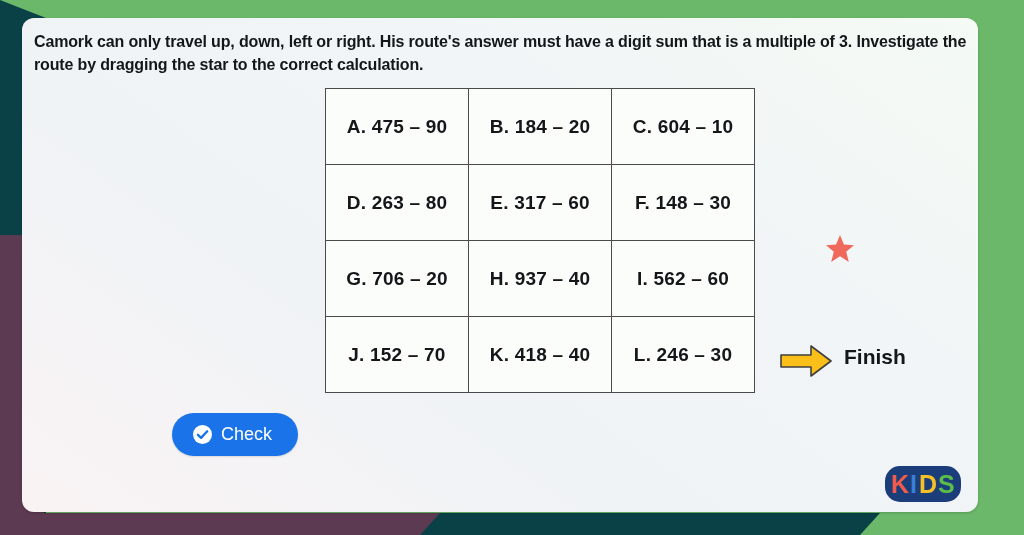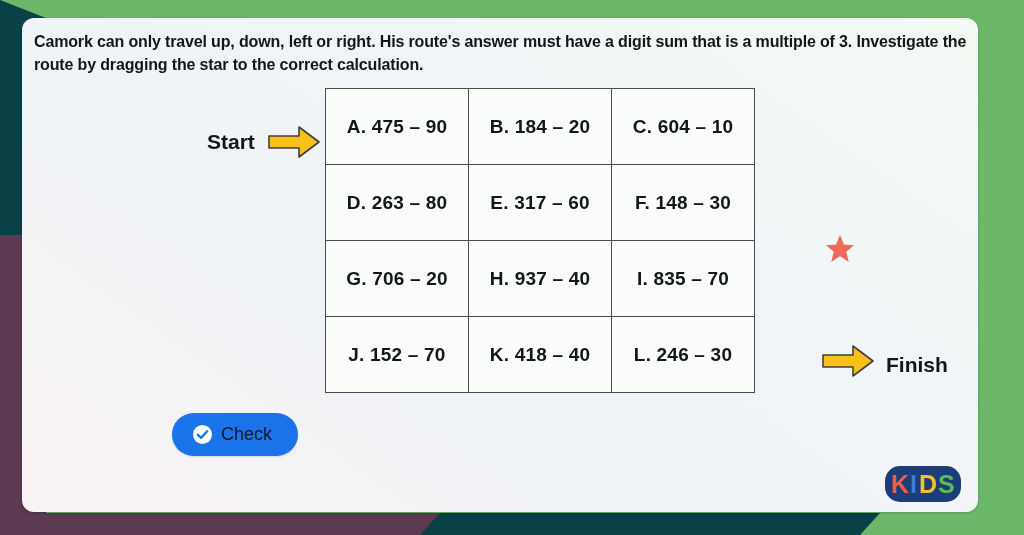--- a/index.html
+++ b/index.html
@@ -112,24 +112,24 @@
     font-size: 21px;
     font-weight: bold;
     color: #14171a;
   }
   .arrow {
     display: block;
   }
 
   .finish-group {
     position: absolute;
-    left: 800px;
+    left: 758px;
     top: 327px;
     display: flex;
-    align-items: flex-end;
+    align-items: flex-start;
     gap: 12px;
   }
 
   
   .grid {
     position: absolute;
     left: 303px;
     top: 70px;
     border-collapse: collapse;
     table-layout: fixed;
@@ -161,21 +161,21 @@
     position: absolute;
     left: 150px;
     top: 395px;
     display: flex;
     align-items: center;
     gap: 9px;
     padding: 11px 26px 11px 21px;
     border: none;
     border-radius: 999px;
     background: #1a73e8;
-    color: #0f172a;
+    color: #ffffff;
     font-family: "Liberation Sans", sans-serif;
     font-size: 18px;
     cursor: pointer;
     box-shadow: 0 1px 2px rgba(0,0,0,0.12);
   }
   .check-btn .tick-icon {
     display: inline-flex;
     width: 19px;
     height: 19px;
   }
@@ -201,45 +201,37 @@
   <div class="frame-teal"></div>
   <div class="frame-purple"></div>
   <div class="frame-purple-wedge"></div>
   <div class="frame-teal-bottom"></div>
   <div class="frame-purple-bottom"></div>
 
   <div class="card">
 
     <div class="heading">Camork can only travel up, down, left or right. His route's answer must have a digit sum that is a multiple of 3. Investigate the route by dragging the star to the correct calculation.</div>
 
-    <div class="start-group">
-      <span class="start-label">Start</span>
-      <span>
-        <svg class="arrow" width="52" height="32" viewBox="0 0 52 32">
-          <polygon points="1,10 31,10 31,1 51,16 31,31 31,22 1,22" fill="#fbbf1a" stroke="#3f3f3f" stroke-width="1.6" stroke-linejoin="round"></polygon>
-        </svg>
-      </span>
-    </div>
 
     <table class="grid">
       <tbody>
         <tr>
           <td>A. 475 – 90</td>
           <td>B. 184 – 20</td>
           <td>C. 604 – 10</td>
         </tr>
         <tr>
           <td>D. 263 – 80</td>
           <td>E. 317 – 60</td>
           <td>F. 148 – 30</td>
         </tr>
         <tr>
           <td>G. 706 – 20</td>
           <td>H. 937 – 40</td>
-          <td>I. 835 – 70</td>
+          <td>I. 562 – 60</td>
         </tr>
         <tr>
           <td>J. 152 – 70</td>
           <td>K. 418 – 40</td>
           <td>L. 246 – 30</td>
         </tr>
       </tbody>
     </table>
 
     <div class="star">

